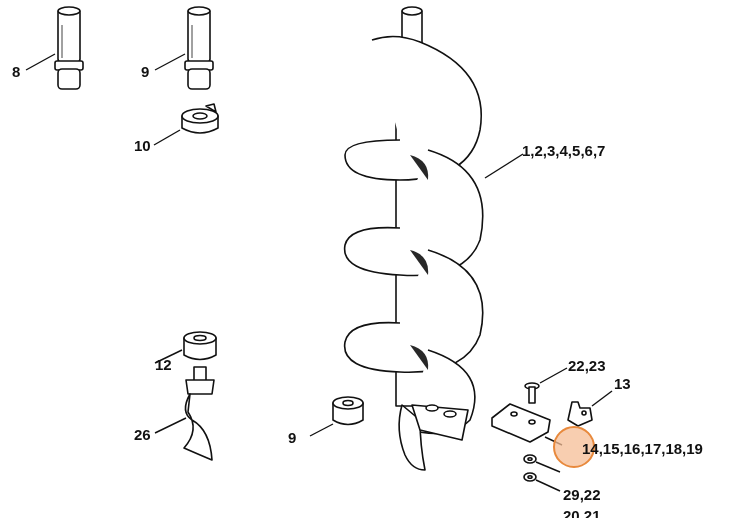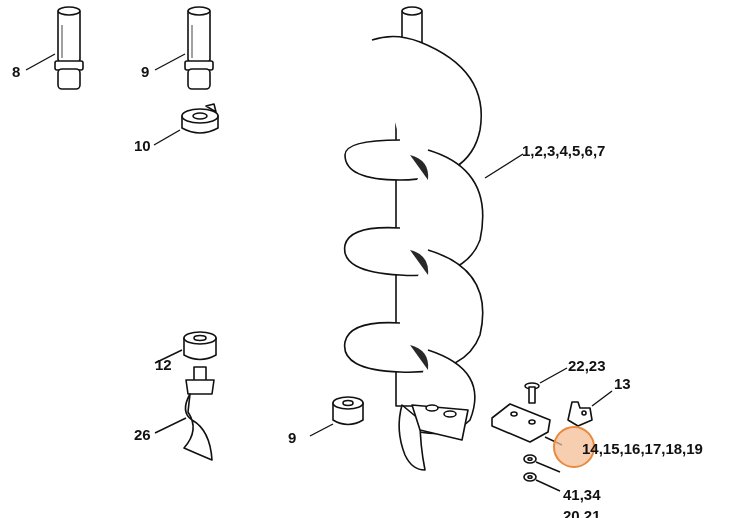--- a/index.html
+++ b/index.html
@@ -128,13 +128,13 @@
 <span class="lbl" style="left:141px;top:64px;">9</span>
 <span class="lbl" style="left:134px;top:138px;">10</span>
 <span class="lbl" style="left:522px;top:143px;">1,2,3,4,5,6,7</span>
 <span class="lbl" style="left:135px;top:357px;margin-left:20px;">12</span>
 <span class="lbl" style="left:134px;top:427px;">26</span>
 <span class="lbl" style="left:288px;top:430px;">9</span>
 <span class="lbl" style="left:568px;top:358px;">22,23</span>
 <span class="lbl" style="left:614px;top:376px;">13</span>
 <span class="lbl" style="left:546px;top:441px;margin-left:36px;">14,15,16,17,18,19</span>
 <span class="lbl" style="left:563px;top:465px;margin-top:43px;">20,21</span>
-<span class="lbl" style="left:563px;top:487px;">41,34</span>
+<span class="lbl" style="left:563px;top:487px;">29,22</span>
 
 </body></html>

